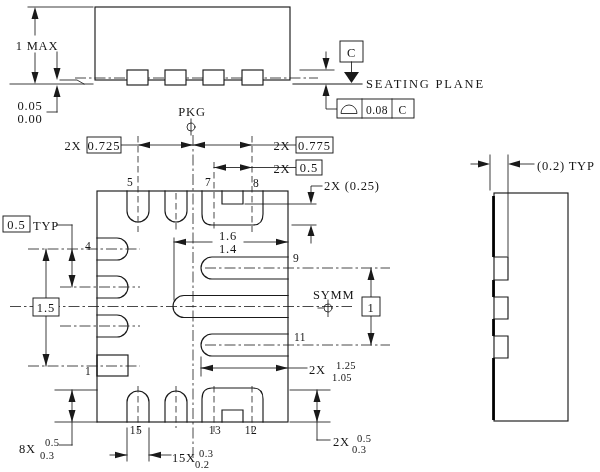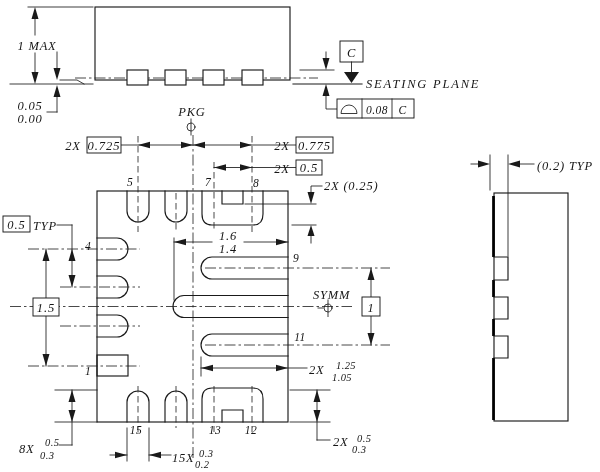--- a/index.html
+++ b/index.html
@@ -1,16 +1,16 @@
 <!DOCTYPE html>
 <html><head>
 <meta charset="utf-8">
 <style>
   html,body{margin:0;padding:0;background:#ffffff;}
-  #stage{position:relative;width:600px;height:472px;background:#fff;overflow:hidden;font-style:italic;}
+  #stage{position:relative;width:600px;height:472px;background:#fff;overflow:hidden;}
   svg{display:block;}
   svg text{font-family:"Liberation Serif","DejaVu Serif",serif;fill:#161616;}
   .t  {font-size:12.5px;letter-spacing:0.8px;}
   .tb {font-size:12.5px;letter-spacing:1px;}
   .tw {font-size:12.5px;letter-spacing:1.8px;}
   .tp {font-size:11.5px;letter-spacing:0.5px;}
   .ts {font-size:10.5px;letter-spacing:0.4px;}
   .mid{text-anchor:middle;}
   .ln {stroke:#1a1a1a;stroke-width:1.15;fill:none;stroke-linecap:square;}
   .lt {stroke:#1a1a1a;stroke-width:0.85;fill:none;stroke-linecap:square;}

